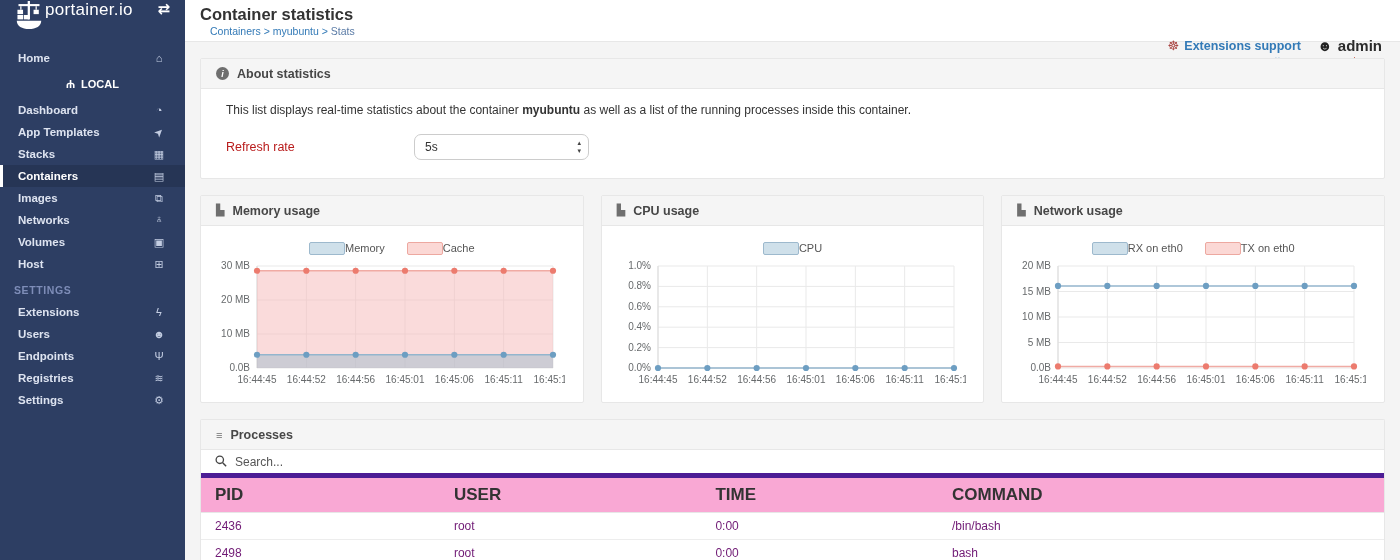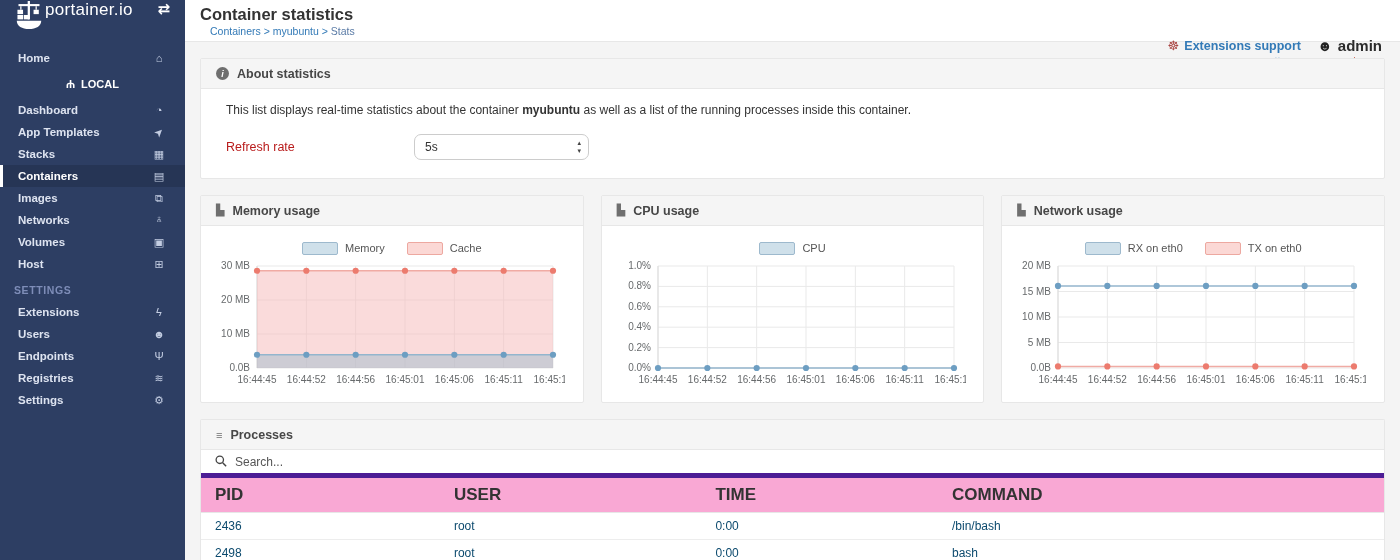--- a/index.html
+++ b/index.html
@@ -62,33 +62,33 @@
   .select-box { position:relative; width:175px; height:26px; border:1px solid #ccc; border-radius:7px;
                 display:flex; align-items:center; padding:0 22px 0 10px; font-size:12px; color:#333;
                 background:#fff; cursor:pointer; }
   .select-caret { position:absolute; right:7px; top:4px; display:flex; flex-direction:column; line-height:8px;
                   font-size:7px; color:#444; }
 
   
   .charts-row { display:grid; grid-template-columns:1fr 1fr 1fr; gap:17px; margin-top:16px; }
   .chart-body { padding:12px 10px 6px 10px; height:176px; }
   .legend { display:flex; justify-content:center; gap:22px; align-items:center; height:20px; }
-  .legend-item { display:flex; align-items:center; gap:7px; font-size:11px; color:#555; }
+  .legend-item { display:flex; align-items:center; font-size:11px; color:#555; }
   .legend-swatch { width:36px; height:13px; border-radius:2px; }
   .chart-svg text { font-family:"Liberation Sans","DejaVu Sans",sans-serif; }
 
   
   .processes { margin-top:16px; border-bottom:none; }
   .search-row { display:flex; align-items:center; gap:8px; height:28px; padding:0 14px; border-bottom:5px solid #4c1d95; }
   .search-input { border:none; outline:none; flex:1; font-size:12px; color:#333; font-family:inherit; }
   .search-input::placeholder { color:#555; }
   table.proc { width:100%; border-collapse:collapse; }
   table.proc th { text-align:left; background:#f9a8d4; font-size:17px; font-weight:700; color:#333;
                   padding:7px 8px 7px 14px; border-bottom:1px solid #e7e7e7; }
-  table.proc td { font-size:12px; color:#0c4a6e; padding:6px 8px 6px 14px; border-bottom:1px solid #ededed;margin-top:40px; }
+  table.proc td { font-size:12px; color:#701a75; padding:6px 8px 6px 14px; border-bottom:1px solid #ededed;margin-top:40px; }
 </style>
 </head>
 <body>
 
 <div class="app">
 
   <div class="sidebar">
     <div class="logo-row">
       <span>
         <svg width="28" height="30" viewBox="0 0 32 34" fill="#fff">

